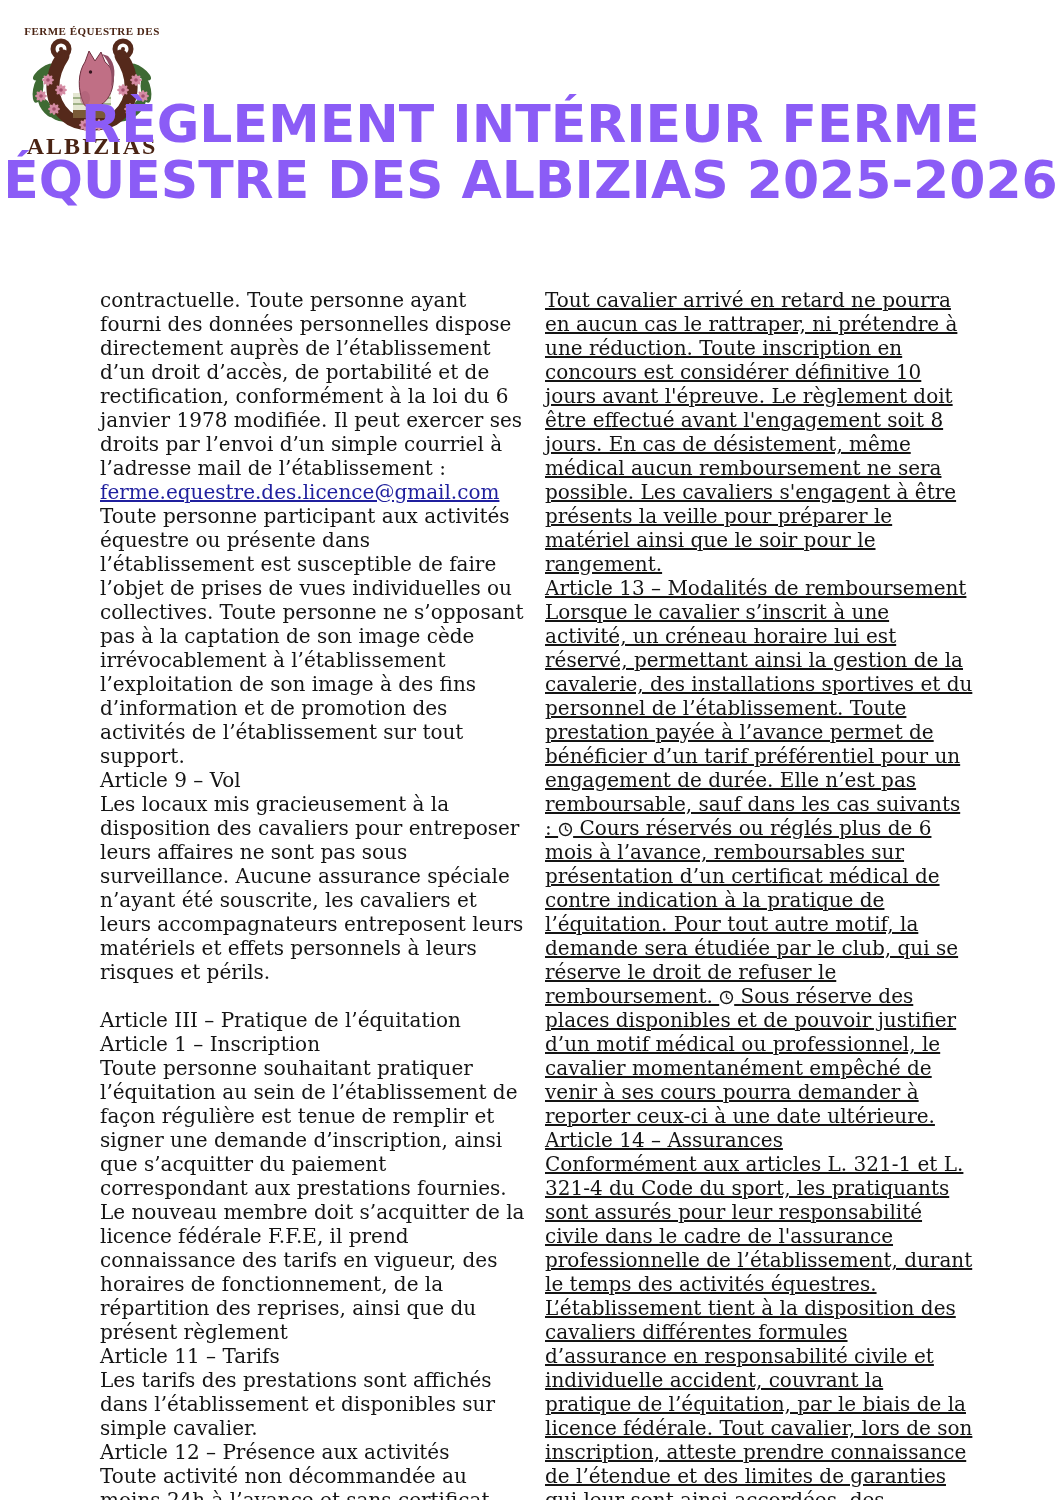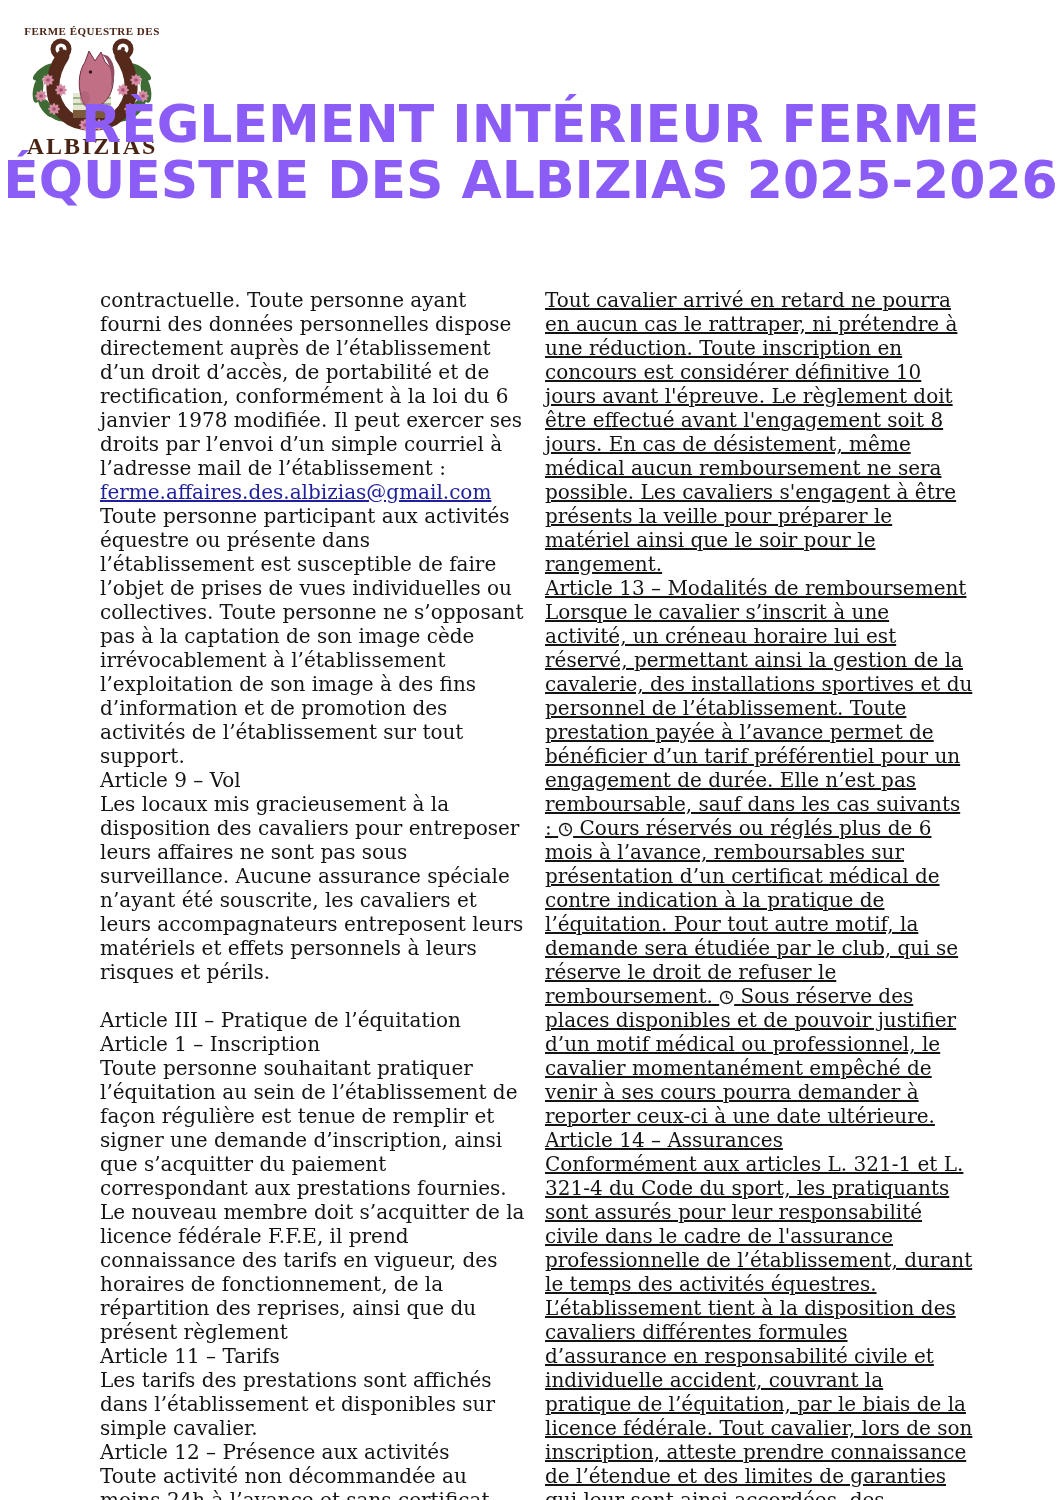--- a/index.html
+++ b/index.html
@@ -96,21 +96,21 @@
     </svg>
   </div>
 
   <div class="title">
     <div>RÈGLEMENT INTÉRIEUR FERME</div>
     <div>ÉQUESTRE DES ALBIZIAS 2025-2026</div>
   </div>
 
   <div class="col col-left">
     <p>contractuelle. Toute personne ayant fourni des données personnelles dispose directement auprès de l’établissement d’un droit d’accès, de portabilité et de rectification, conformément à la loi du 6 janvier 1978 modifiée. Il peut exercer ses droits par l’envoi d’un simple courriel à l’adresse mail de l’établissement :</p>
-    <a class="email" href="#">ferme.affaires.des.albizias@gmail.com</a>
+    <a class="email" href="#">ferme.equestre.des.licence@gmail.com</a>
     <p>Toute personne participant aux activités équestre ou présente dans l’établissement est susceptible de faire l’objet de prises de vues individuelles ou collectives. Toute personne ne s’opposant pas à la captation de son image cède irrévocablement à l’établissement l’exploitation de son image à des fins d’information et de promotion des activités de l’établissement sur tout support.</p>
     <p>Article 9 – Vol</p>
     <p>Les locaux mis gracieusement à la disposition des cavaliers pour entreposer leurs affaires ne sont pas sous surveillance. Aucune assurance spéciale n’ayant été souscrite, les cavaliers et leurs accompagnateurs entreposent leurs matériels et effets personnels à leurs risques et périls.</p>
     <div class="gap"></div>
     <p>Article III – Pratique de l’équitation</p>
     <p>Article 1 – Inscription</p>
     <p>Toute personne souhaitant pratiquer l’équitation au sein de l’établissement de façon régulière est tenue de remplir et signer une demande d’inscription, ainsi que s’acquitter du paiement correspondant aux prestations fournies. Le nouveau membre doit s’acquitter de la licence fédérale F.F.E, il prend connaissance des tarifs en vigueur, des horaires de fonctionnement, de la répartition des reprises, ainsi que du présent règlement</p>
     <p>Article 11 – Tarifs</p>
     <p>Les tarifs des prestations sont affichés dans l’établissement et disponibles sur simple cavalier.</p>
     <p>Article 12 – Présence aux activités</p>

